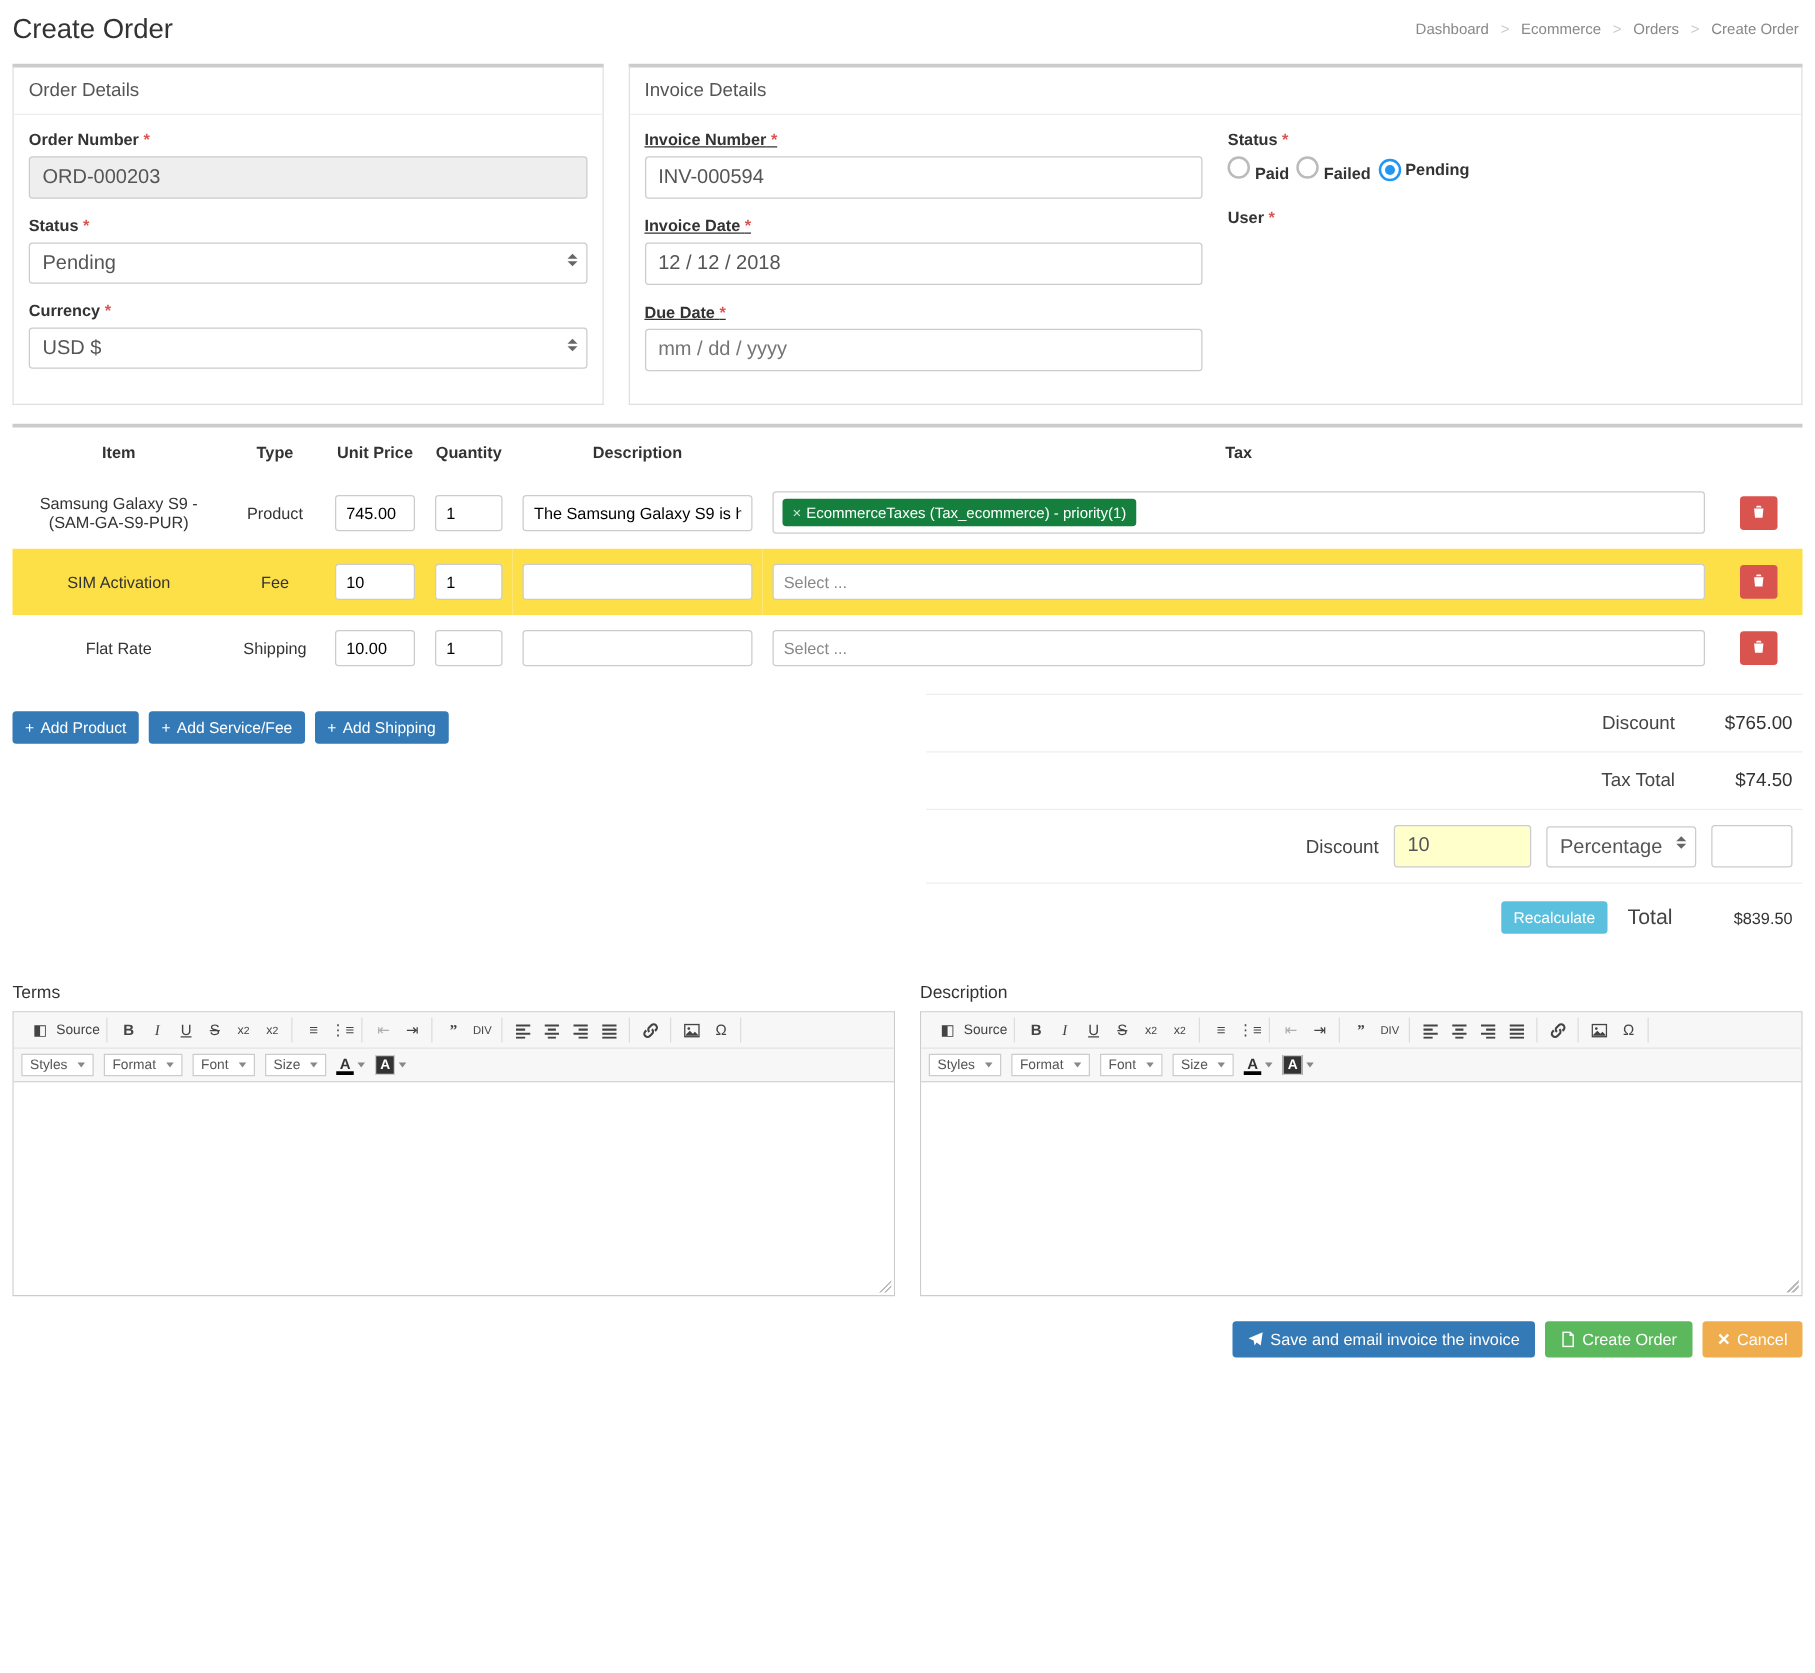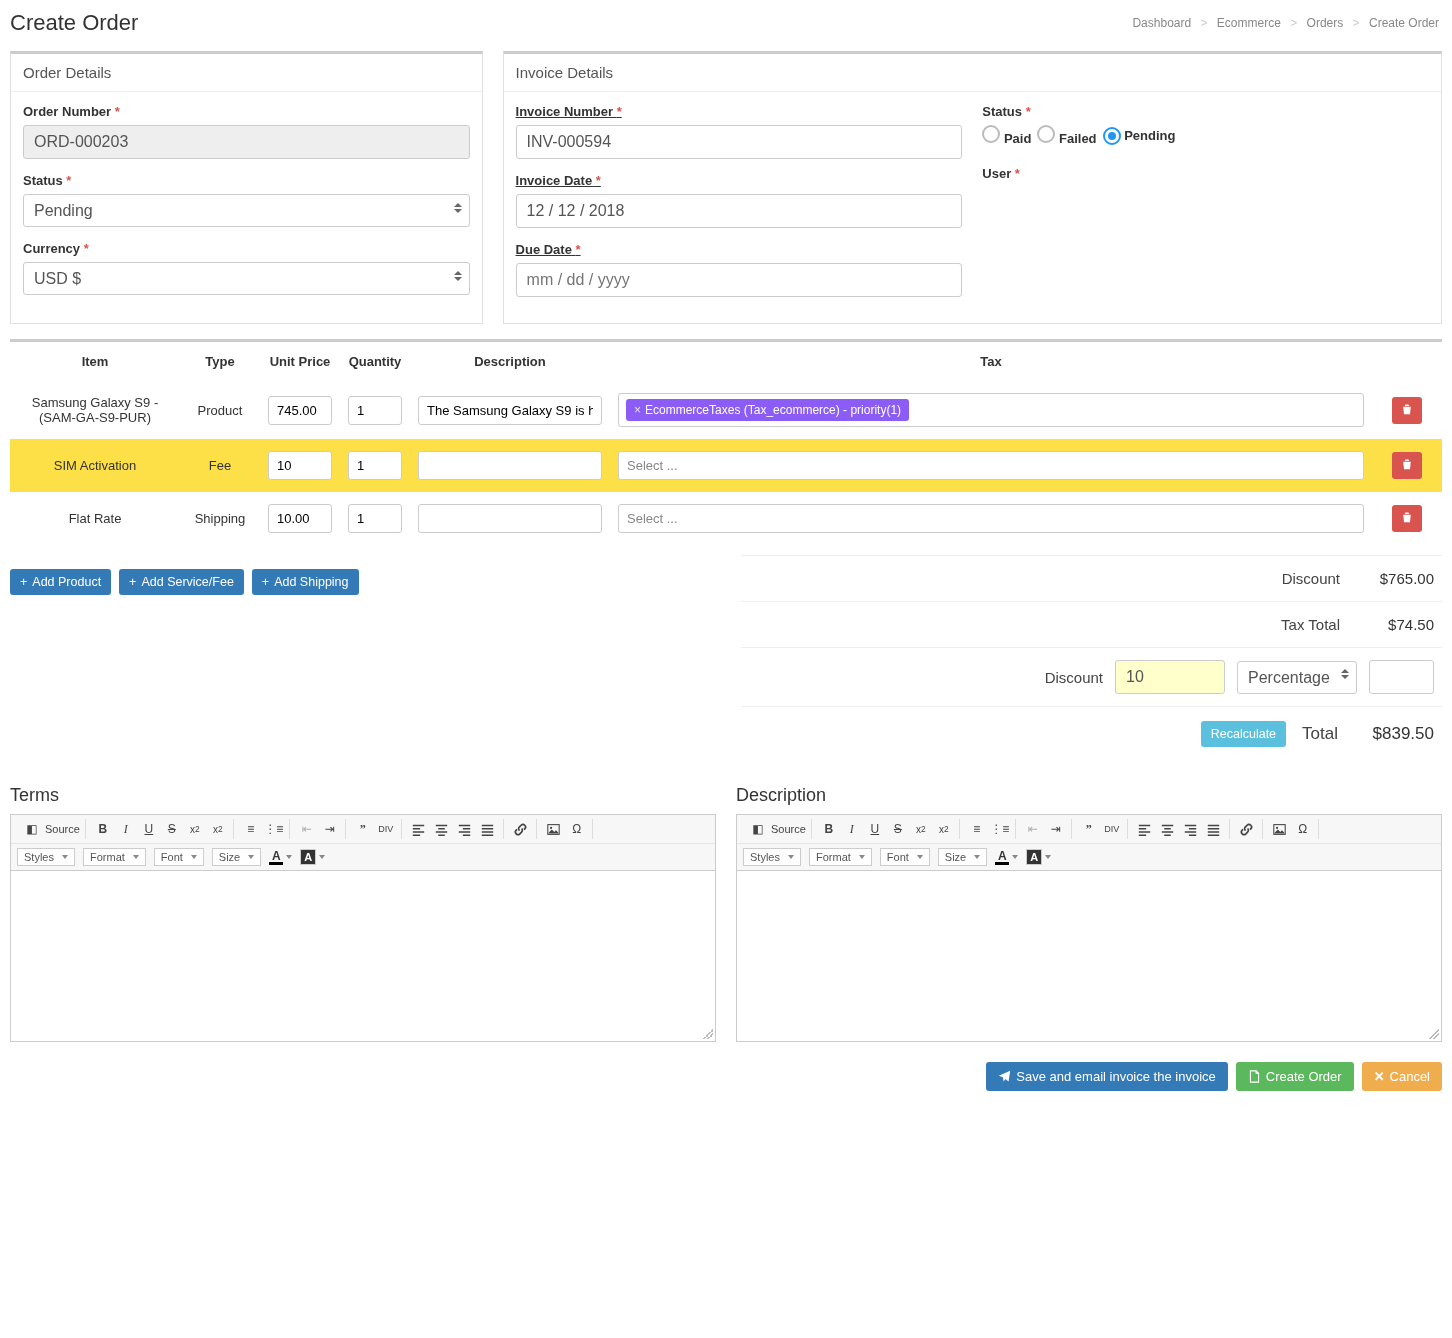--- a/index.html
+++ b/index.html
@@ -54,21 +54,21 @@
 .user-select .clear { position: absolute; right: 22px; top: 50%; transform: translateY(-50%); color: #999; font-size: 13px; cursor:pointer; }
 .user-select .caret { position: absolute; right: 8px; top: 50%; transform: translateY(-50%);
   width:0; height:0; border-left:4px solid transparent; border-right:4px solid transparent; border-top:5px solid #888; }
 
 .items-section { border-top: 3px solid #ccc; padding-top: 0; background:#fff; }
 .items-table { width: 100%; border-collapse: collapse; }
 .items-table th { padding: 12px 8px; font-weight: 600; font-size: 13px; text-align: center; color:#333; }
 .items-table td { padding: 12px 8px; text-align: center; vertical-align: middle; font-size: 13px; }
 .items-table tr.row-even { background: #fde047; }
 .items-table input, .items-table .tax-select { width: 100%; padding: 6px 8px; border: 1px solid #ccc; border-radius: 3px; font-size: 13px; }
-.tax-tag { display: inline-block; background: #8b5cf6; color: #fff; padding: 4px 8px; border-radius: 3px; font-size: 12px; }
+.tax-tag { display: inline-block; background: #15803d; color: #fff; padding: 4px 8px; border-radius: 3px; font-size: 12px; }
 .tax-tag .tag-x { margin-right: 4px; opacity: .8; }
 .tax-placeholder { text-align: left; color: #888; background:#fff; border:1px solid #ccc; border-radius:3px; padding:6px 8px; }
 .btn-del { background: #d9534f; color: #fff; border: none; border-radius: 3px; padding: 6px 9px; cursor: pointer; }
 .btn-del svg { width:12px; height:12px; fill:#fff; }
 
 .add-buttons { display: flex; gap: 8px; padding: 14px 0 0; }
 .btn { display: inline-flex; align-items: center; gap: 5px; padding: 6px 10px; border-radius: 3px; border: none; font-size: 12.5px; cursor: pointer; }
 .btn-primary { background: #337ab7; color: #fff; }
 .btn-info { background: #5bc0de; color: #fff; }
 .btn-success { background: #5cb85c; color: #fff; }
@@ -83,21 +83,21 @@
 .totals-label { font-size: 15px; color: #444; text-align: right; }
 .totals-value { font-size: 15px; color: #333; min-width: 80px; text-align: right; }
 .discount-row { display: flex; align-items: center; justify-content: flex-end; gap: 12px; padding: 12px 8px; border-bottom: 1px solid #eee; }
 .discount-input { width: 110px; background: #ffffcc; }
 .discount-type { width: 120px; }
 .discount-manual { width: 65px; }
 .recalc-row { display:flex; justify-content:flex-end; gap: 16px; align-items:center; padding: 14px 8px; }
 
 .editors { display: flex; gap: 20px; margin-top: 24px; }
 .editor { flex: 1; }
-.editor-label { font-size: 18px; font-weight: 400; margin-bottom: 8px; color:#333; }
+.editor-label { font-size: 14px; font-weight: 400; margin-bottom: 8px; color:#333; }
 .editor-box { border: 1px solid #ccc; }
 .toolbar { border-bottom: 1px solid #ccc; background: #f7f7f7; }
 .toolbar-row { display: flex; align-items: center; flex-wrap: wrap;  padding: 4px 6px; gap: 2px; }
 .tb-group { display: flex; align-items: center; border-right: 1px solid #ddd; padding: 0 5px; gap: 3px; }
 .tb-btn { width: 20px; height: 20px; display:inline-flex; align-items:center; justify-content:center; font-size:12px; color:#444; cursor:pointer; }
 .tb-combo { display:flex; align-items:center; gap:4px; border:1px solid #ccc; background:#fff; padding:2px 6px; font-size:11px; color:#555; cursor:pointer; }
 .tb-combo .car { width:0; height:0; border-left:3px solid transparent; border-right:3px solid transparent; border-top:4px solid #888; margin-left:4px; }
 .editor-area { height: 170px; background: #fff; position: relative; }
 .resize-handle { position:absolute; bottom:2px; right:2px; width:10px; height:10px;
   background: linear-gradient(135deg, transparent 50%, #bbb 50%, #bbb 60%, transparent 60%, transparent 70%, #bbb 70%, #bbb 80%, transparent 80%); }
@@ -302,21 +302,21 @@
           <div class="select-wrap discount-type">
             <select class="form-control">
               <option>Percentage (%)</option>
             </select>
           </div>
           <input class="form-control discount-manual" style="">
         </div>
         <div class="recalc-row">
           <button class="btn btn-info">Recalculate</button>
           <span class="totals-label" style="font-size:17px;">Total</span>
-          <span class="totals-value" style="font-size:17px;">$839.50</span>
+          <span class="totals-value" style="font-size:13px;">$839.50</span>
         </div>
       </div>
     </div>
   </div>
 
   <div class="editors">
     <div class="editor">
       <div class="editor-label">Terms</div>
       <div class="editor-box">
         <div class="toolbar">

